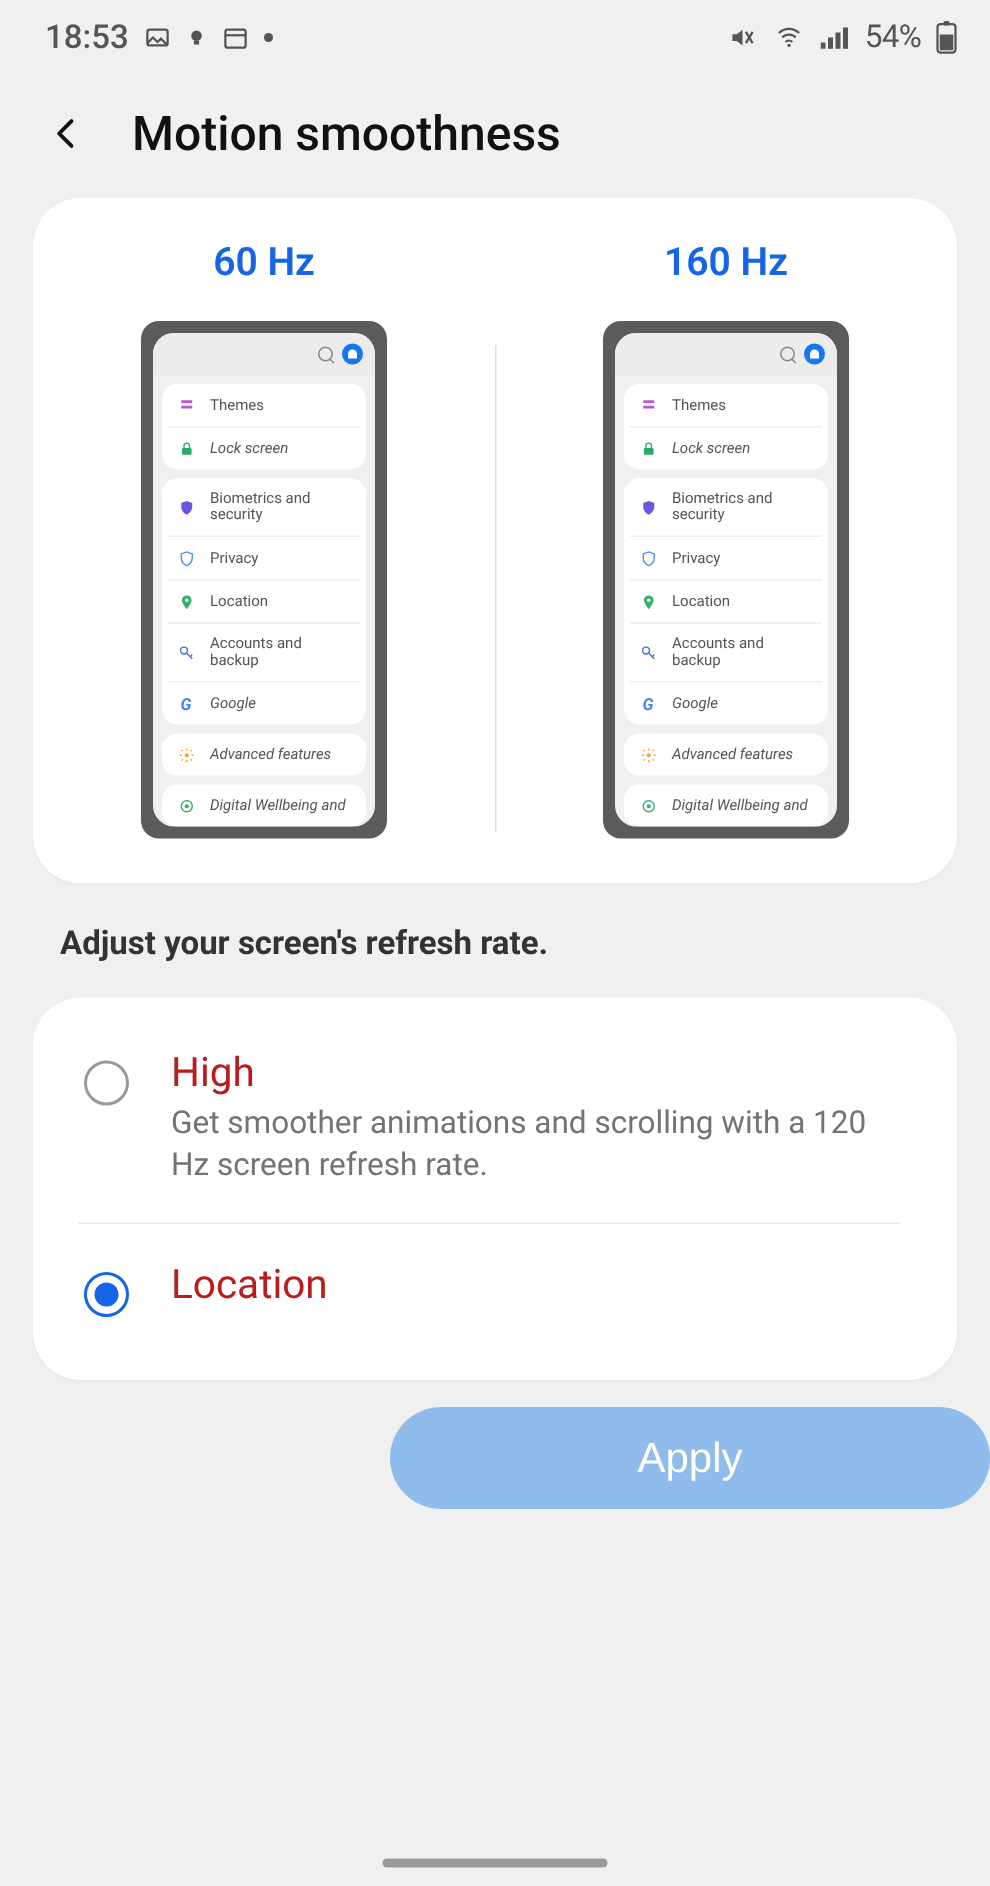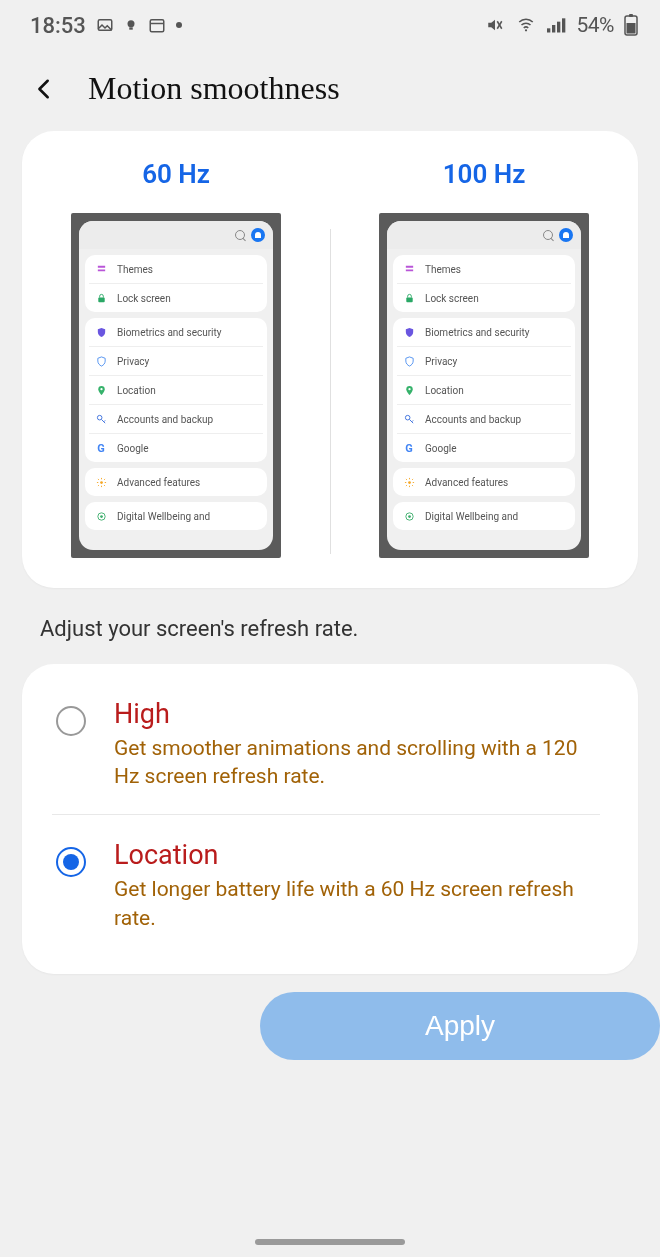--- a/index.html
+++ b/index.html
@@ -27,21 +27,20 @@
   .status-icon { display: inline-flex; align-items: center; justify-content: center; }
   .dot { width: 6px; height: 6px; background: #555; border-radius: 50%; }
   .battery-pct { font-size: 21px; letter-spacing: -.5px; }
 
   
   .page-header {
     display: flex;
     align-items: center;
     gap: 28px;
     padding: 20px 28px 24px 28px;
-    font-family: Liberation Serif, serif;
   }
   .back-btn {
     width: 32px; height: 32px;
     display: flex; align-items: center; justify-content: center;
     background: none; border: none; cursor: pointer;
   }
   .page-title { font-size: 32px; font-weight: 500; color: #111; }
 
   
   .card {
@@ -71,24 +70,24 @@
   }
   .preview-divider {
     position: absolute;
     left: 50%; top: 70px;
     width: 1px; height: 325px;
     background: #e0e0e0;
   }
 
   
   .phone {
-    width: 210px;
+    width: 164px;
     height: 345px;
     background: #5b5b5b;
-    border-radius: 2px;
+    border-radius: 12px;
     padding: 8px;
     overflow: hidden;
   }
   .phone-screen {
     width: 100%; height: 100%;
     background: #f0f0f0;
     border-radius: 14px;
     overflow: hidden;
     position: relative;
   }
@@ -112,33 +111,34 @@
     margin: 6px 6px 0 6px;
     padding: 0 4px;
   }
   .settings-item {
     display: flex; align-items: center; gap: 10px;
     padding: 8px 6px;
     border-bottom: 1px solid #eee;
     font-size: 10px;
     color: #555;
   }
-  .settings-item:last-child { border-bottom: none; }
+  .settings-item:last-child { border-bottom: none; font-style: italic; }
   .si-icon {
     width: 12px; height: 12px;
     display:flex; align-items:center; justify-content:center;
     flex-shrink:0;
   }
 
   
   .description {
     font-size: 22px;
     color: #333;
     padding: 8px 40px 20px 40px;
     line-height: 1.35;
+    font-weight: bold;
   }
 
   
   .options-card { padding: 10px 38px 18px 30px; }
   .option {
     display: flex;
     gap: 28px;
     padding: 24px 4px;
     align-items: flex-start;
     cursor: pointer;
@@ -150,21 +150,21 @@
     margin-top: 8px;
     flex-shrink: 0;
     display:flex; align-items:center; justify-content:center;
   }
   .radio.checked { border-color: #1565e6; }
   .radio.checked::after {
     content:''; width: 16px; height:16px; border-radius:50%; background:#1565e6;
   }
   .option-body { flex:1; }
   .option-title { font-size: 27px; color: #b91c1c; margin-bottom: 4px; }
-  .option-desc { font-size: 21px; color: #a16207; line-height: 1.35; }
+  .option-desc { font-size: 21px; color: #737373; line-height: 1.35; }
 
   
   .apply-wrap { display:flex; justify-content:flex-end; margin-top: 18px; }
   .apply-btn {
     background: #8fbceb;
     color: #fff;
     border: none;
     font-size: 28px;
     font-weight: 500;
     width: 400px;
@@ -343,21 +343,21 @@
                   </svg>
                 </span>
                 <span>Digital Wellbeing and</span>
               </div>
             </div>
           </div>
       </div>
     </div>
 
     <div class="preview-col">
-      <div class="hz-label">100 Hz</div>
+      <div class="hz-label">160 Hz</div>
       <div class="phone">
         <div class="phone-screen">
             <div class="phone-topbar">
               <span class="mini-search"></span>
               <span class="mini-avatar"></span>
             </div>
             <div class="settings-group">
               <div class="settings-item">
                 <span class="si-icon">
                   <svg width="11" height="11" viewBox="0 0 24 24">
@@ -453,21 +453,20 @@
     <span class="radio "></span>
     <div class="option-body">
       <div class="option-title">High</div>
       <div class="option-desc">Get smoother animations and scrolling with a 120 Hz screen refresh rate.</div>
     </div>
     </div>
     <div class="option">
     <span class="radio checked"></span>
     <div class="option-body">
       <div class="option-title">Location</div>
-      <div class="option-desc">Get longer battery life with a 60 Hz screen refresh rate.</div>
     </div>
     </div>
   </div>
 
 <div class="apply-wrap">
   <button class="apply-btn">Apply</button>
 </div>
 
 <div class="home-indicator"></div>
 

